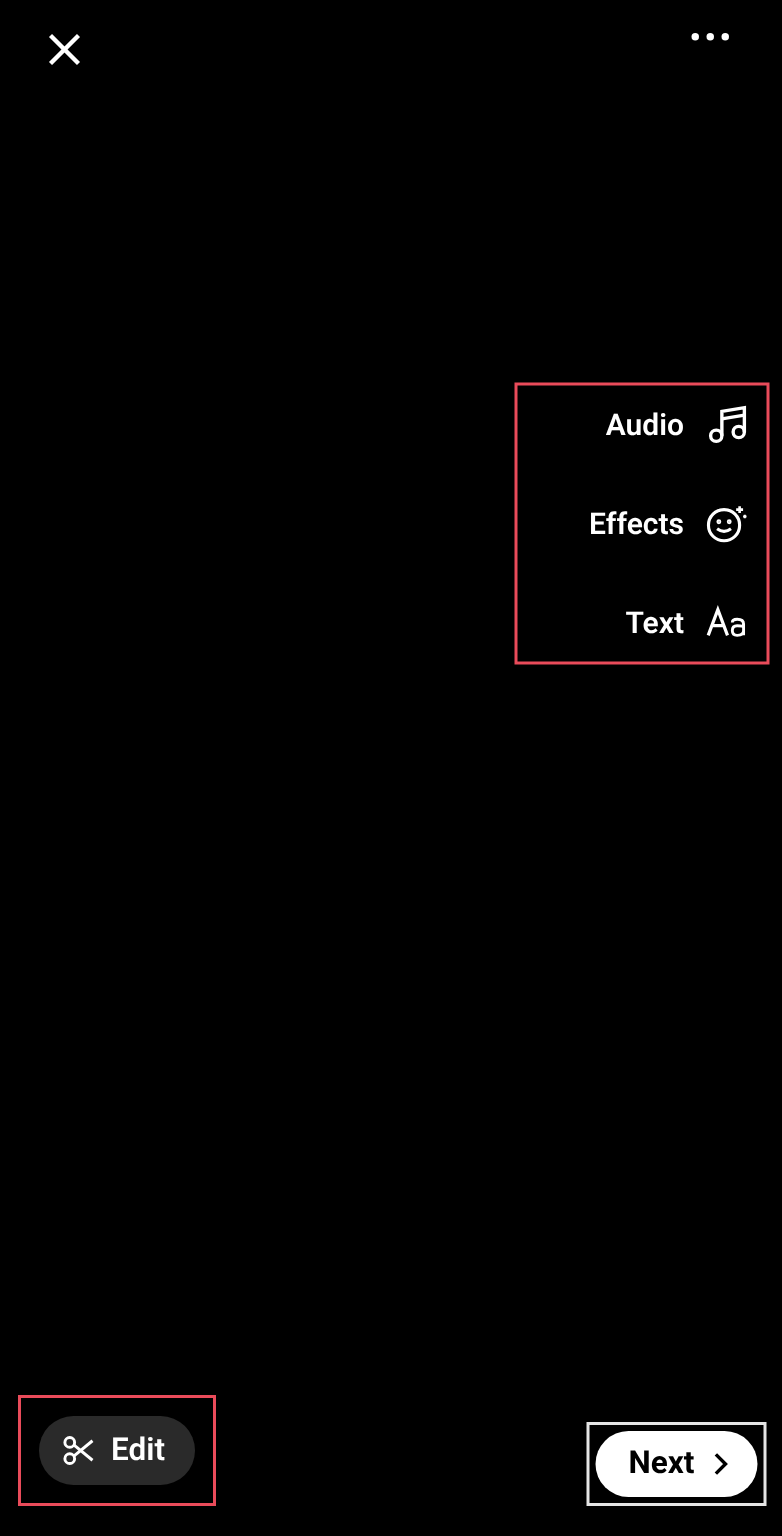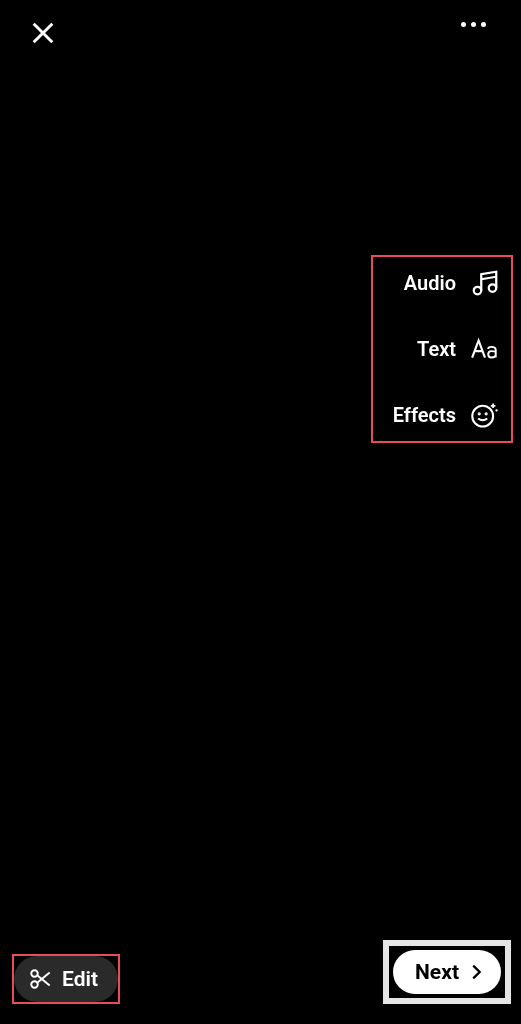--- a/index.html
+++ b/index.html
@@ -43,21 +43,21 @@
     .more-btn span {
       width: 5px;
       height: 5px;
       background: #fff;
       border-radius: 50%;
     }
     .tools-panel {
       position: absolute;
       top: 255px;
       right: 8px;
-      width: 142px;
+      width: 170px;
       border: 2px solid #e94b5a;
       padding: 10px 10px;
       display: flex;
       flex-direction: column;
       gap: 34px;
     }
     .tool-item {
       display: flex;
       align-items: center;
       justify-content: flex-end;
@@ -79,21 +79,21 @@
       height: 30px;
       stroke: #fff;
       fill: none;
       stroke-width: 1.8;
     }
     .edit-wrap {
       position: absolute;
       bottom: 20px;
       left: 12px;
       border: 2px solid #e94b5a;
-      padding: 0;
+      padding: 12px;
     }
     .edit-btn {
       background: #2a2a2a;
       border-radius: 28px;
       padding: 10px 20px 10px 14px;
       display: flex;
       align-items: center;
       gap: 8px;
       cursor: pointer;
       color: #fff;
@@ -104,21 +104,21 @@
       width: 26px;
       height: 26px;
       stroke: #fff;
       fill: none;
       stroke-width: 1.8;
     }
     .next-wrap {
       position: absolute;
       bottom: 20px;
       right: 10px;
-      border: 6px solid #e5e5e5;
+      border: 2px solid #e5e5e5;
       padding: 4px;
     }
     .next-btn {
       background: #fff;
       border-radius: 28px;
       padding: 10px 14px 10px 22px;
       display: flex;
       align-items: center;
       gap: 6px;
       cursor: pointer;
@@ -152,45 +152,45 @@
 
 <div class="tools-panel">
   <div class="tool-item">
     <span>Audio</span>
     <span class="tool-icon">
       <svg viewBox="0 0 24 24">
         <path d="M9 18V5l12-2v13"></path>
         <circle cx="6" cy="18" r="3"></circle>
         <circle cx="18" cy="16" r="3"></circle>
         <line x1="9" y1="9" x2="21" y2="7"></line>
-      </svg>
-    </span>
-  </div>
-  <div class="tool-item">
-    <span>Text</span>
-    <span class="tool-icon">
-      <svg viewBox="0 0 28 24">
-        <path d="M2 20 L8 4 L14 20 M4.5 14 L11.5 14" stroke-width="2"></path>
-        <path d="M17 12 Q17 10 20 10 Q24 10 24 13 L24 20 M24 15 Q24 14 20 14 Q17 14 17 17 Q17 20 20 20 Q24 20 24 17" stroke-width="1.8"></path>
       </svg>
     </span>
   </div>
   <div class="tool-item">
     <span>Effects</span>
     <span class="tool-icon">
       <svg viewBox="0 0 26 26">
         <circle cx="11" cy="14" r="9"></circle>
         <circle cx="8" cy="12" r="0.5" fill="#fff"></circle>
         <circle cx="14" cy="12" r="0.5" fill="#fff"></circle>
         <path d="M7 16 Q11 19 15 16"></path>
         <path d="M20 3 L20 7 M18 5 L22 5" stroke-width="1.5"></path>
         <path d="M23 8 L23 10 M22 9 L24 9" stroke-width="1.2"></path>
       </svg>
     </span>
   </div>
+  <div class="tool-item">
+    <span>Text</span>
+    <span class="tool-icon">
+      <svg viewBox="0 0 28 24">
+        <path d="M2 20 L8 4 L14 20 M4.5 14 L11.5 14" stroke-width="2"></path>
+        <path d="M17 12 Q17 10 20 10 Q24 10 24 13 L24 20 M24 15 Q24 14 20 14 Q17 14 17 17 Q17 20 20 20 Q24 20 24 17" stroke-width="1.8"></path>
+      </svg>
+    </span>
+  </div>
 </div>
 
 <div class="edit-wrap">
   <div class="edit-btn">
     <svg viewBox="0 0 24 24">
       <circle cx="6" cy="7" r="3"></circle>
       <circle cx="6" cy="17" r="3"></circle>
       <line x1="8.5" y1="8.5" x2="20" y2="18"></line>
       <line x1="8.5" y1="15.5" x2="20" y2="6"></line>
     </svg>

